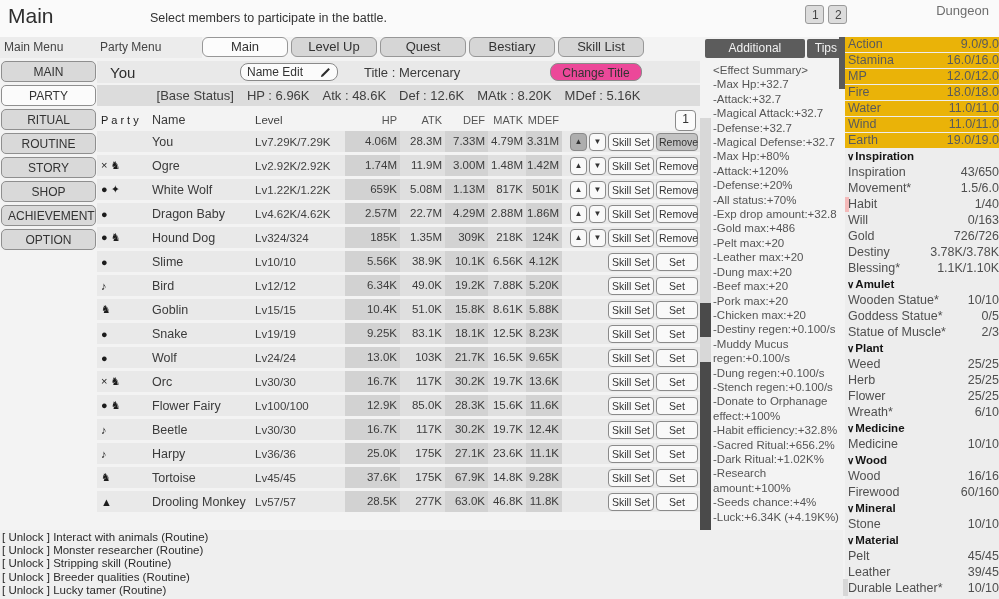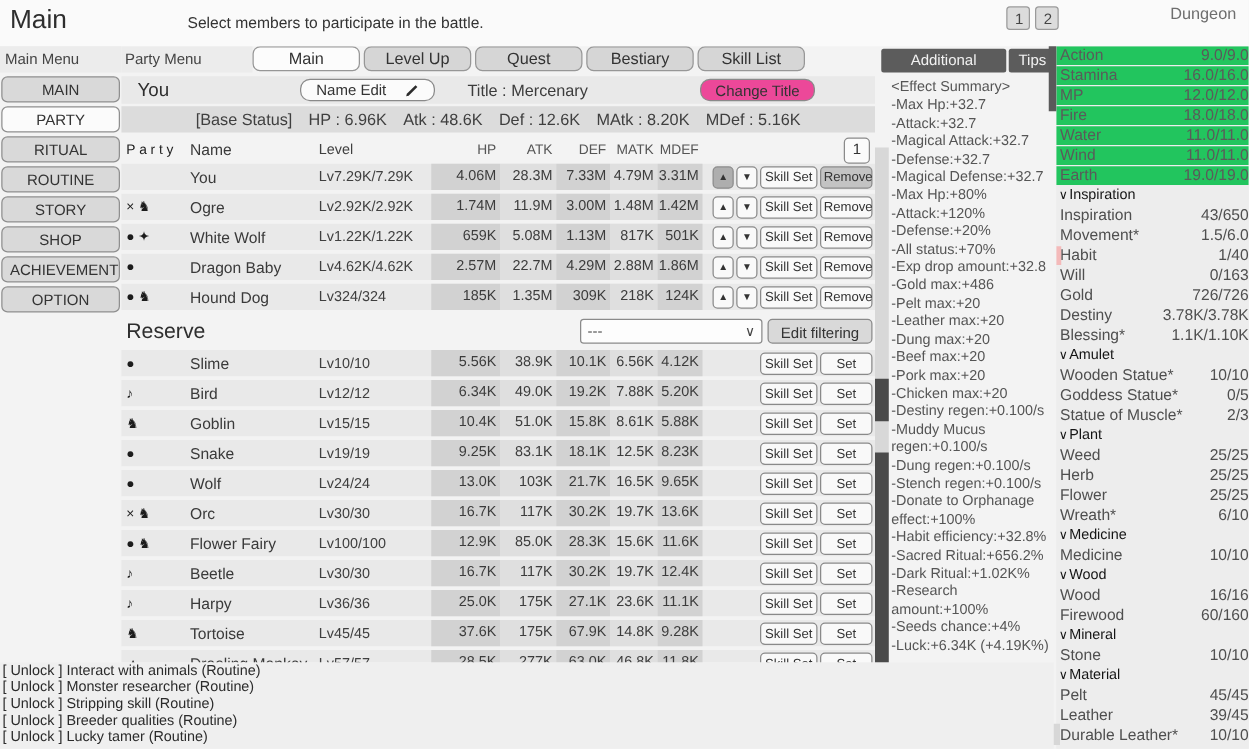--- a/index.html
+++ b/index.html
@@ -26,22 +26,22 @@
   
   #mid{left:97px;top:37px;width:603px;height:493px;overflow:hidden}
   #mid-header{display:flex;height:22px;align-items:flex-start}
   #party-menu-label{width:105px;height:21px;background:#ececec;font-size:12px;color:#444;line-height:21px;padding-left:3px;box-sizing:border-box}
   .tab{width:86px;height:20px;margin-right:3px;background:#d6d6d6;border:1px solid #979797;
        border-radius:6px;font-size:13px;color:#333;text-align:center;line-height:18px;box-sizing:border-box}
   .tab.active{background:#fcfcfc}
 
   #you-row{height:22px;margin-top:2px;background:#e9e9e9;display:flex;align-items:center}
   #you-name{font-size:15px;margin-left:13px;width:130px;color:#2e2e2e}
-  #name-edit-btn{width:108px;height:18px;background:#fbfbfb;border:1px solid #8a8a8a;border-radius:8px;
-                 font-size:12px;color:#333;display:flex;align-items:center;justify-content:center;gap:15px}
+  #name-edit-btn{width:98px;height:18px;background:#fbfbfb;border:1px solid #8a8a8a;border-radius:8px;
+                 font-size:12px;color:#333;display:flex;align-items:center;justify-content:space-between;gap:15px}
   #you-title{font-size:13px;margin-left:26px;width:150px;color:#3c3c3c}
   #change-title-btn{width:92px;height:18px;margin-left:36px;background:#ec4899;border:1px solid #8a8a8a;
                     border-radius:8px;font-size:12px;color:#333;text-align:center;line-height:16px}
 
   #base-row{height:21px;margin-top:2px;background:#dcdcdc;font-size:13px;color:#3f3f3f;
             display:flex;justify-content:center;align-items:center;gap:13px}
 
   .party-head{height:22px;margin-top:3px;display:flex;align-items:center;font-size:11px;color:#555}
   .sect-title{font-size:17px;color:#2e2e2e}
   .c-icons{width:55px;padding-left:4px;box-sizing:border-box;font-size:11px;letter-spacing:3px;color:#1c1c1c}
@@ -77,23 +77,23 @@
 
   
   #effect-col{left:705px;top:39px;width:140px;height:491px}
   #fx-buttons{display:flex;gap:2px}
   .dark-btn{height:19px;background:#5c5c5c;color:#f2f2f2;font-size:12px;text-align:center;
             line-height:19px;border-radius:2px;padding:0 8px}
   #fx-lines{margin:5px 0 0 8px;font-size:11.5px;line-height:14.4px;color:#555;width:130px}
 
   
   #right-col{left:845px;top:37px;width:154px;height:562px;background:#ededed;overflow:hidden}
-  .gauge{display:flex;justify-content:space-between;background:#22c55e;height:15px;line-height:15px;
+  .gauge{display:flex;justify-content:space-between;background:#eab308;height:15px;line-height:15px;
          margin-bottom:1px;font-size:12.5px;color:#5a5a5a;padding-left:3px}
-  .rsec{height:15px;line-height:15px;font-size:11.5px;font-weight:normal;color:#141414;margin-bottom:1px;padding-left:2px}
+  .rsec{height:15px;line-height:15px;font-size:11.5px;font-weight:bold;color:#141414;margin-bottom:1px;padding-left:2px}
   .rsec .chev{font-size:10px;margin-right:1px}
   .rrow{display:flex;justify-content:space-between;height:15px;line-height:15px;font-size:12.5px;
         color:#4f4f4f;margin-bottom:1px;padding-left:3px;position:relative}
   .rrow.sliver::before{content:"";position:absolute;left:0;top:0;width:4px;height:100%;background:#f4baba}
   #right-thumb{left:839px;top:37px;width:6px;height:52px;background:#5a5a5a}
   #scroll-top-btn{left:831px;top:579px;width:17px;height:17px;background:#d7d7d7;
                   font-size:10px;color:#1e1e1e;text-align:center;line-height:17px}
 
   
   #log{left:0;top:530px;width:843px;height:69px;background:#efefef;padding:1px 0 12px 2px;box-sizing:border-box;
@@ -239,28 +239,20 @@
         <span class="vcell c-mdef shade-a">124K</span>
         <div class="c-ctrl">
           <button class="btn arrow-btn">▲</button>
           <button class="btn arrow-btn">▼</button>
           <button class="btn skill-btn">Skill Set</button>
           <button class="btn rm-btn">Remove</button>
         </div>
       </div>
     </div>
 
-  <div id="reserve-head">
-    <span class="sect-title" style="padding-left:4px">Reserve</span>
-    <div id="reserve-filter">
-      <span>---</span>
-      <span class="chev">∨</span>
-    </div>
-    <button id="edit-filter-btn">Edit filtering</button>
-  </div>
   <div id="reserve-rows">
       <div class="prow">
         <span class="c-icons"><span>●</span></span>
         <span class="c-name">Slime</span>
         <span class="c-level">Lv10/10</span>
         <span class="vcell c-hp shade-a">5.56K</span>
         <span class="vcell c-atk shade-b">38.9K</span>
         <span class="vcell c-def shade-a">10.1K</span>
         <span class="vcell c-matk shade-b">6.56K</span>
         <span class="vcell c-mdef shade-a">4.12K</span>

